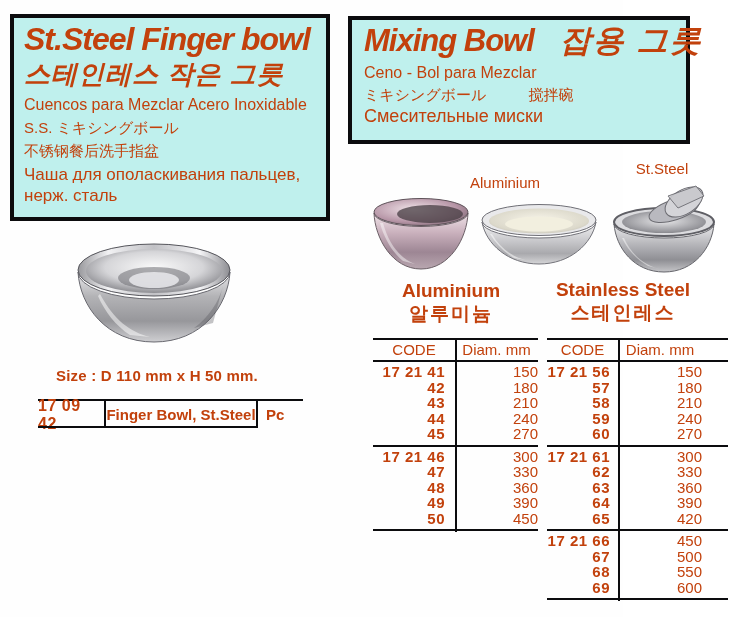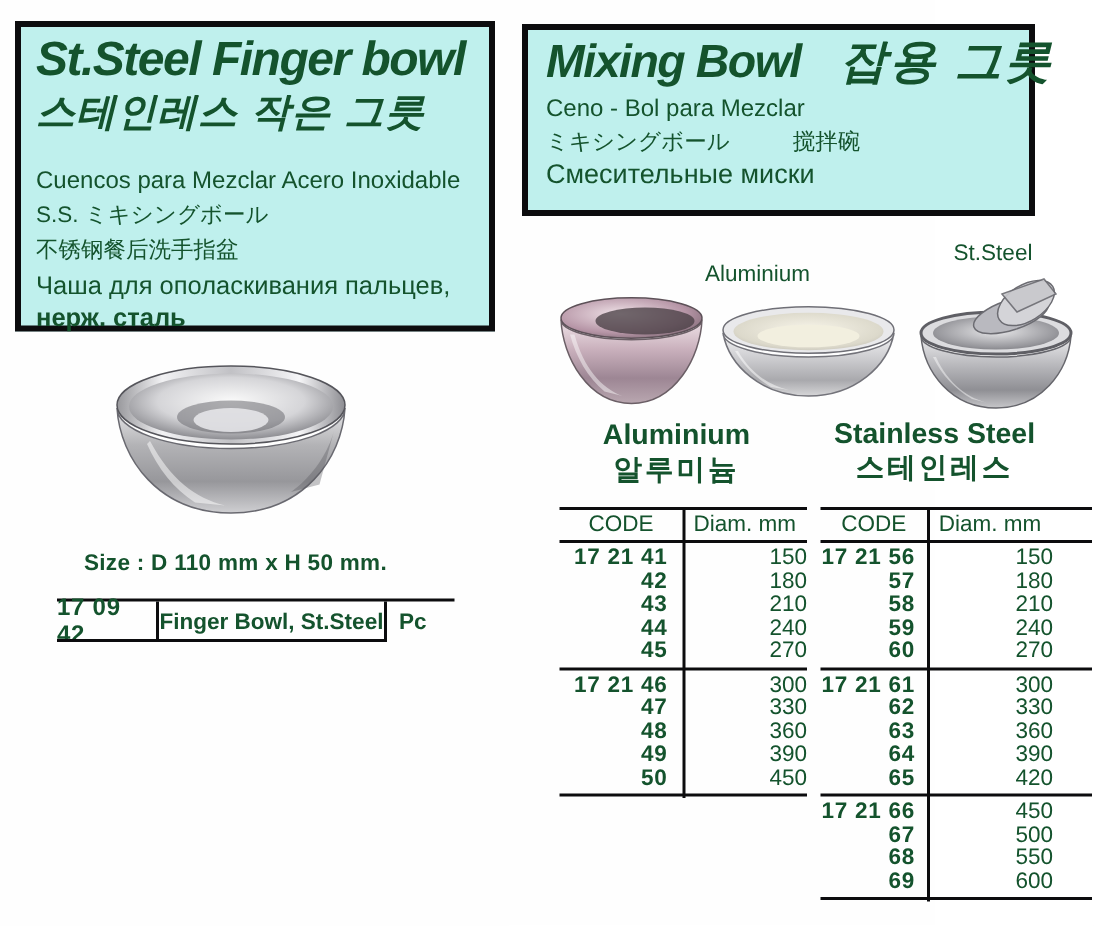--- a/index.html
+++ b/index.html
@@ -1,29 +1,29 @@
 <!DOCTYPE html>
 <html><head>
 <meta charset="utf-8">
 <style>
   html,body{margin:0;padding:0;background:#ffffff;overflow:hidden;}
   .canvas{
     position:relative;width:623px;height:617px;background:#fefefe;
-    font-family:"Liberation Sans","DejaVu Sans",sans-serif;color:#14532d;
+    font-family:"Liberation Sans","DejaVu Sans",sans-serif;color:#c2410c;
   }
   
   .hbox{position:absolute;background:#bff0ed;border:4px solid #0c0c0e;box-sizing:border-box;}
   .box-left{left:10px;top:14px;width:320px;height:207px;padding:5px 10px 0 10px;}
   .box-right{left:348px;top:16px;width:342px;height:128px;padding:4px 12px 0 12px;}
   .t-main{font-style:italic;font-weight:700;font-size:32px;line-height:1.06;letter-spacing:-1px;white-space:nowrap;}
   .t-ko{font-style:italic;font-weight:700;font-size:26px;line-height:1.1;margin-top:3px;letter-spacing:1px;}
-  .t-sub{font-size:16px;font-weight:500;margin-top:24px;line-height:1.05;}
+  .t-sub{font-size:16px;font-weight:500;margin-top:8px;line-height:1.05;}
   .t-sub2{font-size:15px;font-weight:500;margin-top:7px;line-height:1.05;}
   .t-ru{font-size:17px;font-weight:500;margin-top:6px;line-height:1.15;}
-  .t-ru2{font-size:17px;font-weight:700;line-height:1.15;margin-top:2px;}
+  .t-ru2{font-size:17px;font-weight:400;line-height:1.15;margin-top:2px;}
   .r-main{font-style:italic;font-weight:700;font-size:31px;line-height:1.1;letter-spacing:-1px;white-space:nowrap;}
   .r-main .ko-part{margin-left:26px;letter-spacing:2px;}
   .r-sub{font-size:16px;font-weight:500;margin-top:7px;line-height:1.05;}
   .r-sub2{font-size:15px;font-weight:500;margin-top:5px;line-height:1.05;}
   .r-sub2 .zh-part{margin-left:42px;}
   .r-ru{font-size:18px;font-weight:500;margin-top:4px;line-height:1.05;}
   
   .photo{position:absolute;}
   .photo-label{position:absolute;font-size:15px;font-weight:500;text-align:center;white-space:nowrap;}
   

